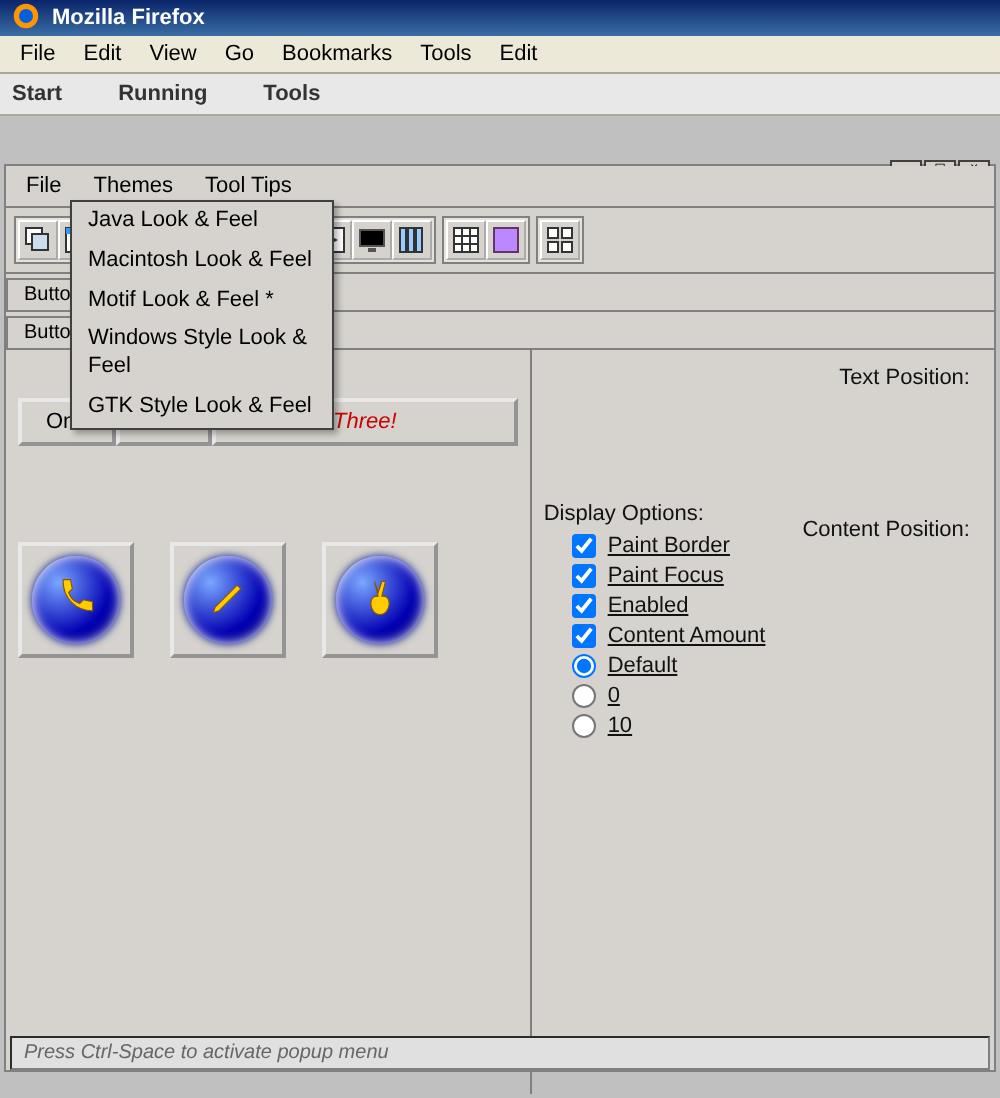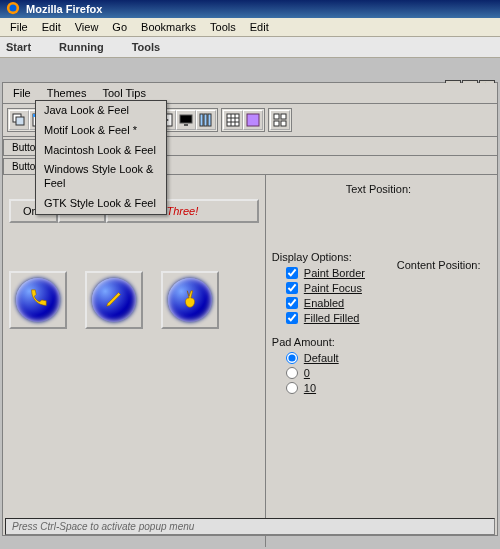--- a/index.html
+++ b/index.html
@@ -38,21 +38,21 @@
   .seg-buttons .three { color: #c00; font-style: italic; width: 160px; }
 
   .round-row { display: flex; gap: 18px; margin-top: 48px; }
   .round-btn { width: 58px; height: 58px; border: 2px outset #e8e8e8; background: #d6d3ce; display: flex; align-items: center; justify-content: center; }
   .round-btn .circ { width: 44px; height: 44px; border-radius: 50%; background: radial-gradient(circle at 30% 30%, #7aa7ff, #0200b3 60%, #00006e); display: flex; align-items: center; justify-content: center; box-shadow: 0 0 4px #001a88, inset 0 0 6px #fff; }
   .round-btn svg { width: 22px; height: 22px; }
 
   .opt-head { margin: 2px 0 4px 0; }
   .chk-row, .rad-row { display: flex; align-items: flex-start; gap: 6px; margin: 3px 0 3px 14px; text-decoration: underline; }
   .chk-row input, .rad-row input { width: 12px; height: 12px; }
-  .right-group-label { text-align: center; padding-right: 6px; margin-bottom: 6px; }
+  .right-group-label { text-align: right; padding-right: 6px; margin-bottom: 6px; }
   .right-split { display: flex; }
   .right-split .col1 { width: 55%; }
   .right-split .col2 { width: 45%; }
 
   .statusbar { position: absolute; bottom: 0; left: 2px; right: 2px; background: #e0e0e0; border: 1px inset #808080; padding: 2px 6px; color: #666; font-size: 10px; font-style: italic; }
 </style>
 </head>
 <body>
 
 <div class="titlebar">
@@ -88,22 +88,22 @@
     <div>×</div>
   </div>
 
   <div class="app-menubar">
     <span class="mi">File</span>
     <span class="mi">Themes</span>
     <span class="mi">Tool Tips</span>
 
     <div class="dropdown">
       <div>Java Look &amp; Feel</div>
+      <div>Macintosh Look &amp; Feel</div>
       <div>Motif Look &amp; Feel *</div>
-      <div>Macintosh Look &amp; Feel</div>
       <div>Windows Style Look &amp; Feel</div>
       <div>GTK Style Look &amp; Feel</div>
     </div>
   </div>
 
   <div class="icon-toolbar">
     <div class="tb-group">
       <div class="tb-btn">
           <svg viewBox="0 0 14 14">
             <rect x="1" y="1" width="8" height="8" fill="#fff" stroke="#333"></rect>
@@ -259,24 +259,23 @@
           <label class="chk-row">
               <input type="checkbox" checked="" style="">
               <span>Paint Focus</span>
             </label>
           <label class="chk-row">
               <input type="checkbox" checked="" style="">
               <span>Enabled</span>
             </label>
           <label class="chk-row">
               <input type="checkbox" checked="" style="">
-              <span>Filled Filled</span>
-            </label>
-
-          <div class="opt-head" style="margin-top:12px">Pad Amount:</div>
+              <span>Content Amount</span>
+            </label>
+
           <label class="rad-row">
               <input type="radio" name="pad" checked="" style="">
               <span>Default</span>
             </label>
           <label class="rad-row">
               <input type="radio" name="pad" style="">
               <span>0</span>
             </label>
           <label class="rad-row">
               <input type="radio" name="pad" style="">

